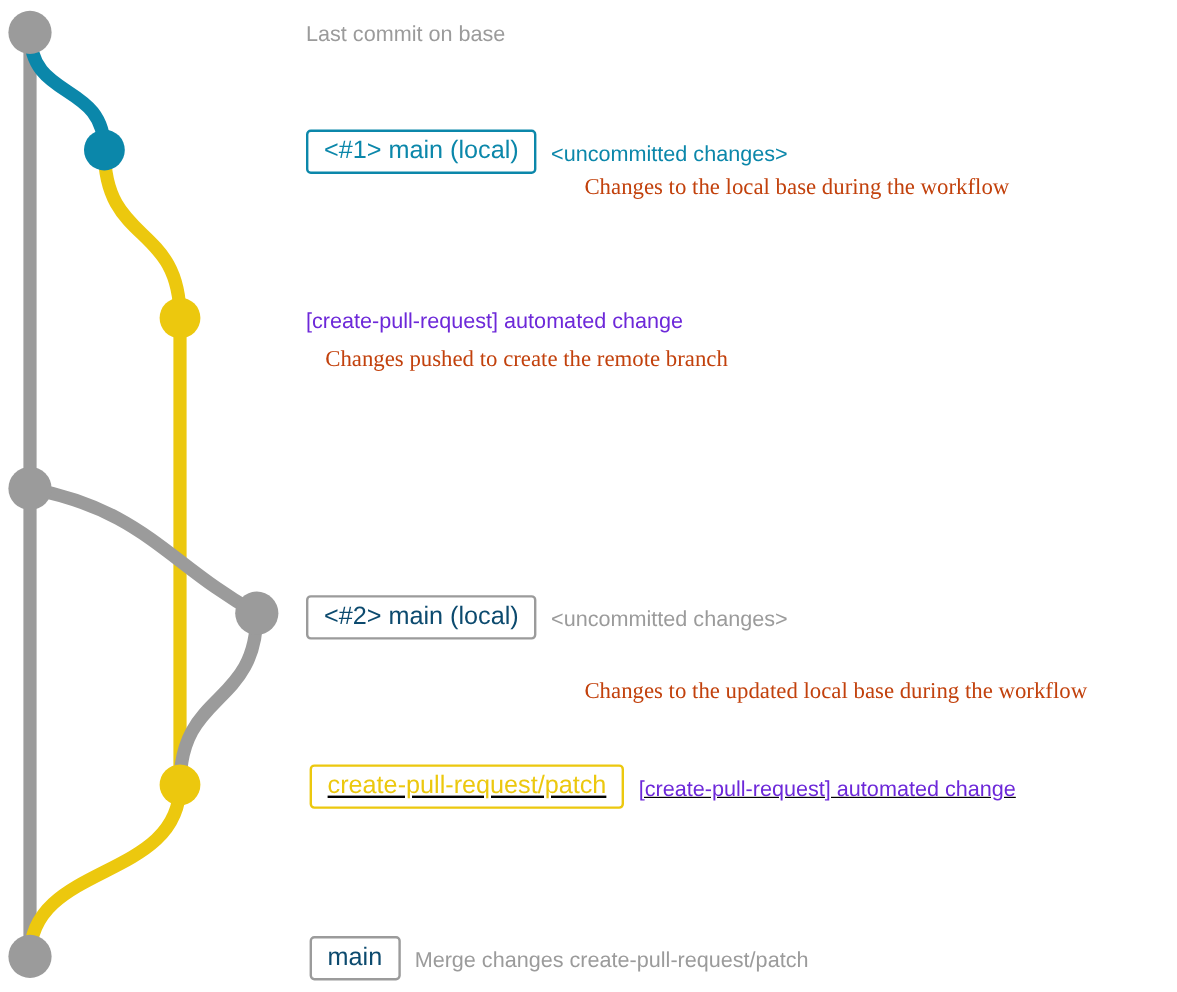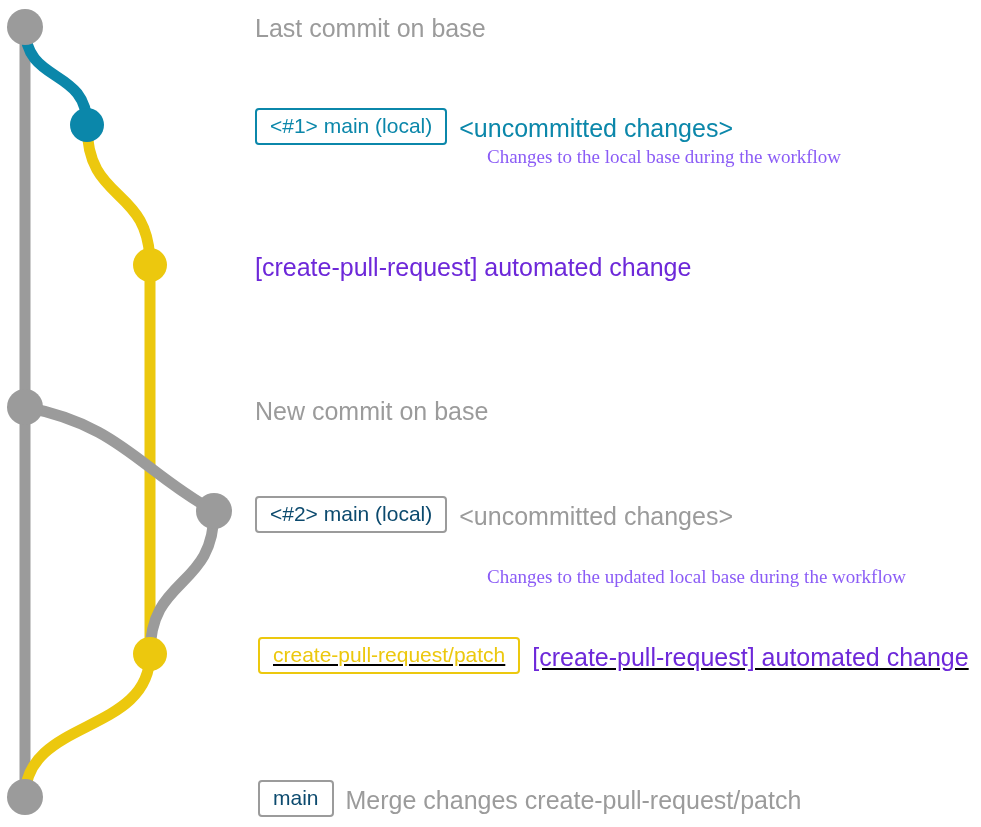--- a/index.html
+++ b/index.html
@@ -39,35 +39,35 @@
     border: 2px solid;
     border-radius: 4px;
     padding: 4px 13px 5px 13px;
     font-size: 21px;
     line-height: 24px;
     font-family: "Liberation Sans", sans-serif;
     background: #ffffff;
     box-sizing: border-box;
   }
   .headline {
-    font-size: 25px;
+    font-size: 18px;
     line-height: 30px;
     font-family: "Liberation Sans", sans-serif;
     white-space: nowrap;
   }
   .headline.with-pill {
     margin-left: 12px;
     padding-top: 5px;
   }
   .subtext {
     position: absolute;
     font-family: "Liberation Serif", serif;
     font-size: 19px;
     line-height: 22px;
-    color: #8b5cf6;
+    color: #c2410c;
     white-space: nowrap;
   }
   .c-gray  { color: #9b9b9b; }
   .c-teal  { color: #0b87aa; }
   .c-yellow{ color: #6d28d9; }
   .b-gray  { border-color: #9b9b9b; color: #0c4a6e; }
   .b-teal  { border-color: #0b87aa; color: #0b87aa; }
   .b-yellow{ border-color: #ecc80e; color: #ecc80e; }
 </style>
 </head>
@@ -100,23 +100,21 @@
       <span class="headline c-gray">Last commit on base</span>
     </div>
     <div class="label-row" style="left: 255px; top: 108px;">
       <span class="pill b-teal">&lt;#1&gt; main (local)</span>
       <span class="headline c-teal with-pill">&lt;uncommitted changes&gt;</span>
     </div>
     <div class="subtext" style="left: 487px; top: 146px;">Changes to the local base during the workflow</div>
     <div class="label-row" style="left: 255px; top: 252px;">
       <span class="headline c-yellow">[create-pull-request] automated change</span>
     </div>
-    <div class="label-row" style="left: 255px; top: 396px;">
-      <span class="headline c-gray">New commit on base</span>
-    </div>
+    <div class="subtext" style="left: 271px; top: 289px;">Changes pushed to create the remote branch</div>
     <div class="label-row" style="left: 255px; top: 496px;">
       <span class="pill b-gray">&lt;#2&gt; main (local)</span>
       <span class="headline c-gray with-pill">&lt;uncommitted changes&gt;</span>
     </div>
     <div class="subtext" style="left: 487px; top: 534px; margin-top: 32px;">Changes to the updated local base during the workflow</div>
     <div class="label-row" style="left: 258px; top: 637px; text-decoration: underline;">
       <span class="pill b-yellow">create-pull-request/patch</span>
       <span class="headline c-yellow with-pill">[create-pull-request] automated change</span>
     </div>
     <div class="label-row" style="left: 258px; top: 780px;">

